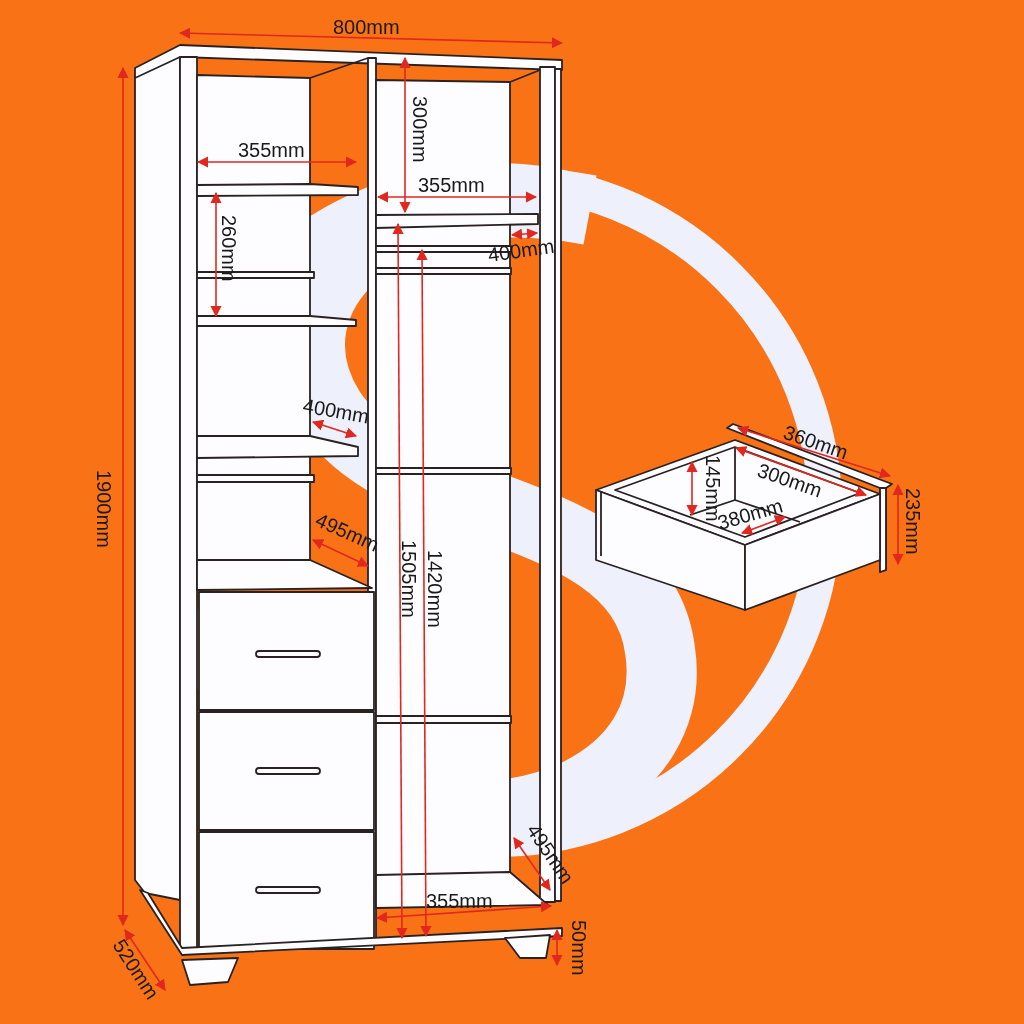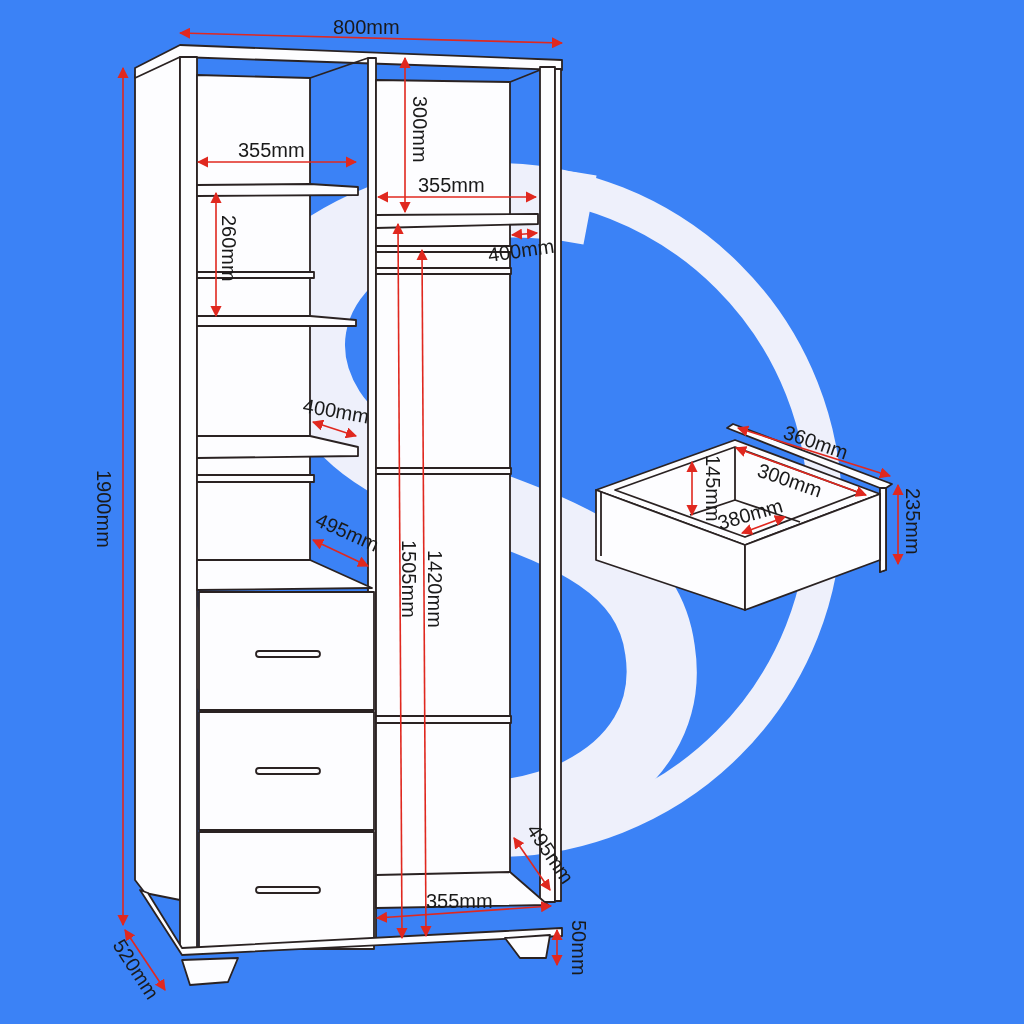--- a/index.html
+++ b/index.html
@@ -1,16 +1,16 @@
 <!DOCTYPE html>
 <html><head>
 <meta charset="utf-8">
 <style>
   html, body { margin:0; padding:0; background:#fdfdff; }
-  #canvas { position:relative; width:1024px; height:1024px; overflow:hidden; background:#3b82f6; }
+  #canvas { position:relative; width:1024px; height:1024px; overflow:hidden; background:#f97316; }
   svg { position:absolute; left:0; top:0; }
   .ln { stroke:#2a2222; stroke-width:1.8; fill:#fdfdff; stroke-linejoin:round; }
   .ln-nofill { stroke:#2a2222; stroke-width:1.8; fill:none; }
   .dim { stroke:#e0281f; stroke-width:1.6; fill:none; }
   .arrowhead { fill:#e0281f; }
   .lbl { font-family:"Liberation Sans", sans-serif; font-size:20px; fill:#1a1a1a; }
   .wm { fill:none; stroke:#eef0fb; }
 </style>
 </head>
 <body>

